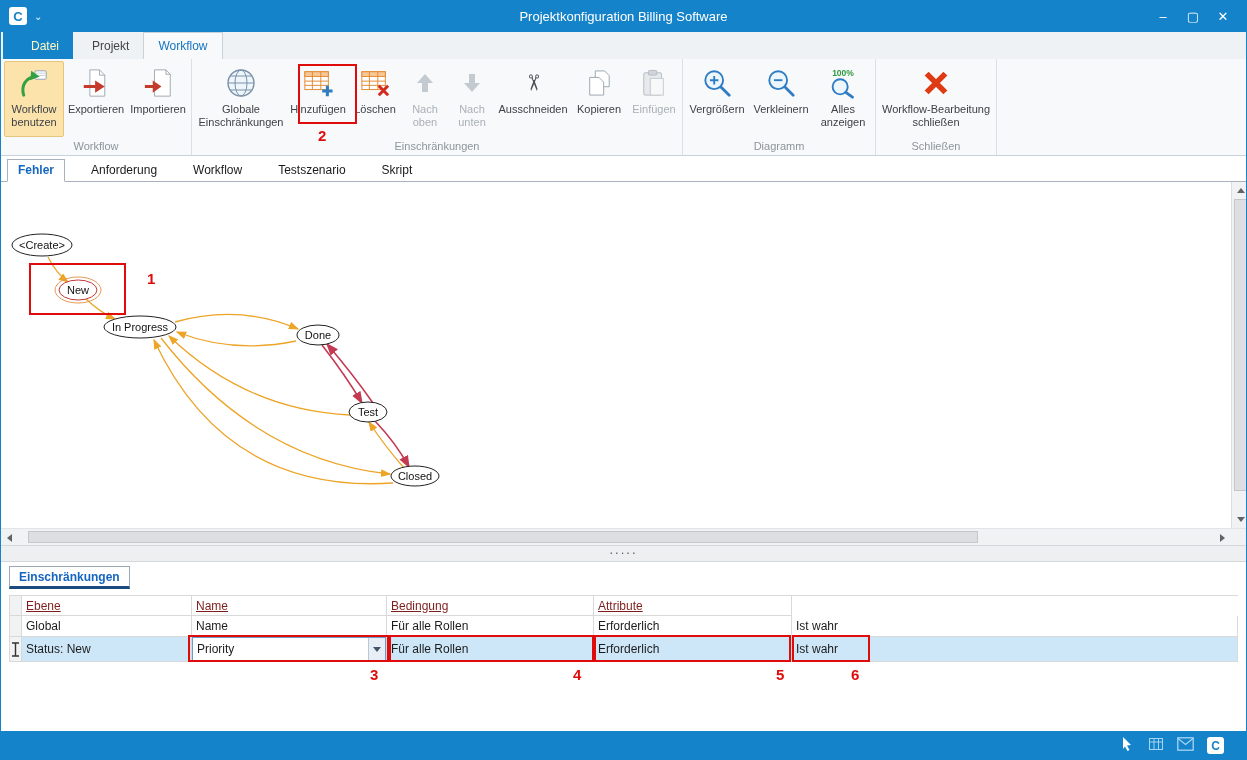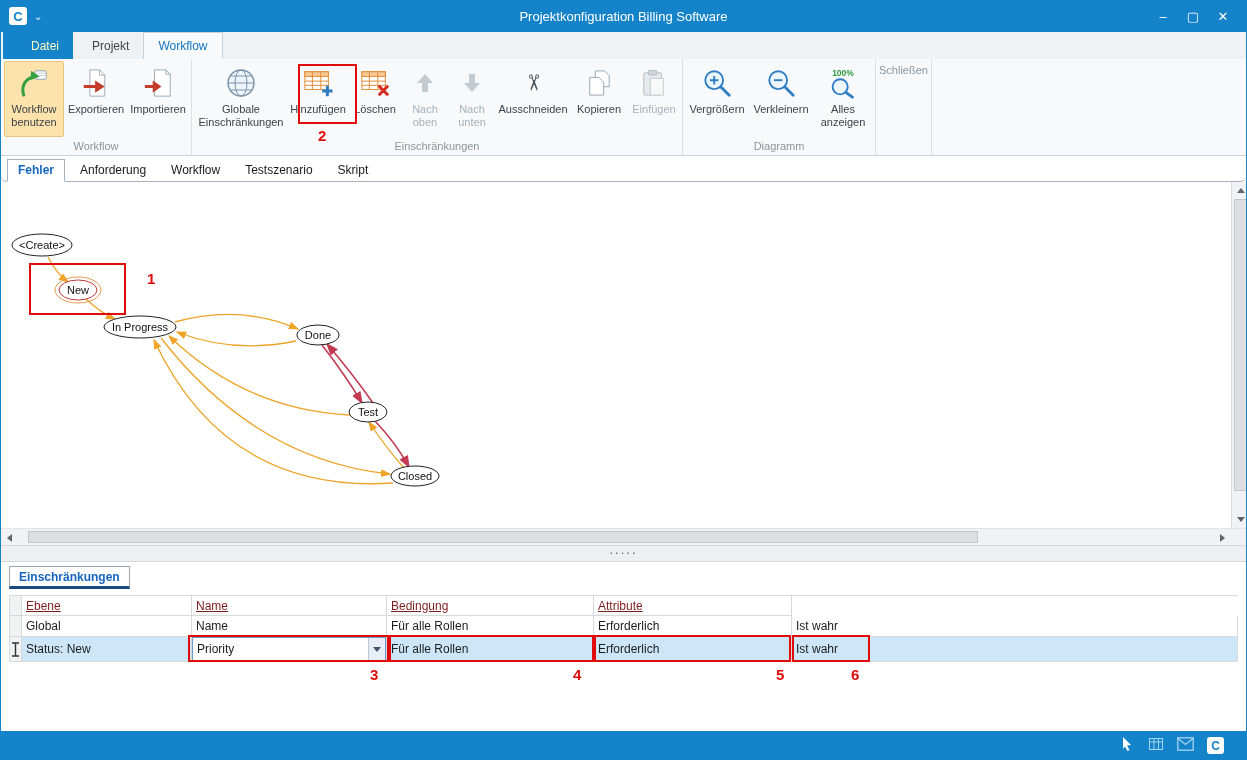--- a/index.html
+++ b/index.html
@@ -30,21 +30,21 @@
   .rgroup { display:flex; flex-direction:column; border-right:1px solid #dbe0e5; padding:2px 3px 0 3px; }
   .rbuttons { display:flex; align-items:stretch; gap:2px; flex:1; }
   .rbtn { display:flex; flex-direction:column; align-items:center; gap:3px; padding:4px 1px 2px; border:1px solid transparent; border-radius:2px; font-size:11px; color:#3c4248; text-align:center; line-height:1.15; cursor:default; }
   .rbtn .ricon { height:34px; display:flex; align-items:center; justify-content:center; }
   .rbtn.selected { background:#fce3ab; border-color:#e6c57c; }
   .rbtn.disabled { color:#a9b0b6; }
   .rgroup-label { font-size:11px; color:#8d959c; text-align:center; padding:3px 0 3px; }
   .scissors { font-size:22px; color:#4a4f54; display:inline-block; transform:rotate(90deg); }
 
   
-  .doctabs { position:absolute; top:157px; left:0; width:100%; height:25px; background:#fff; border-bottom:1px solid #a8b2bc; display:flex; align-items:flex-end; padding-left:6px; gap:5px;border-radius:6px; }
+  .doctabs { position:absolute; top:157px; left:0; width:100%; height:25px; background:#fff; border-bottom:1px solid #a8b2bc; display:flex; align-items:flex-end; padding-left:6px; gap:16px; }
   .doctab { padding:3px 10px 4px; font-size:12px; color:#1a1a1a; }
   .doctab.active { color:#1467c0; font-weight:bold; border:1px solid #a8b2bc; border-bottom:1px solid #fff; margin-bottom:-1px; background:#fff; }
 
   
   .diagram-region { position:absolute; top:182px; left:0; width:1247px; height:346px; background:#fff; }
   .diagram-svg { position:absolute; top:0; left:0; }
   .diagram-svg text { font-family:"Liberation Sans", sans-serif; }
   .vscroll { position:absolute; right:0; top:0; width:17px; height:346px; background:#f1f2f3; border-left:1px solid #dadde0; }
   .vthumb { position:absolute; top:17px; left:2px; width:13px; height:292px; background:#dcdee1; border:1px solid #c5c8cb; }
   .sb-arrow { height:17px; width:17px; display:flex; align-items:center; justify-content:center; }
@@ -264,20 +264,30 @@
                 <path d="M21 26l7 5" stroke="#2e7cc3" stroke-width="3" stroke-linecap="round"></path>
               </svg>
           </span>
           <span class="rlabel">Alles anzeigen</span>
         </div>
       </div>
       <div class="rgroup-label">Diagramm</div>
     </div>
 
     <div class="rgroup">
+      <div class="rbuttons">
+        <div class="rbtn" style="width:114px">
+          <span class="ricon">
+            <svg width="30" height="30" viewBox="0 0 32 32">
+                <path d="M6 6l20 20M26 6L6 26" stroke="#de3a14" stroke-width="6"></path>
+              </svg>
+          </span>
+          <span class="rlabel">Workflow-Bearbeitung schließen</span>
+        </div>
+      </div>
       <div class="rgroup-label">Schließen</div>
     </div>
   </div>
 
   <div class="doctabs">
     <div class="doctab active">Fehler</div>
     <div class="doctab">Anforderung</div>
     <div class="doctab">Workflow</div>
     <div class="doctab">Testszenario</div>
     <div class="doctab">Skript</div>

